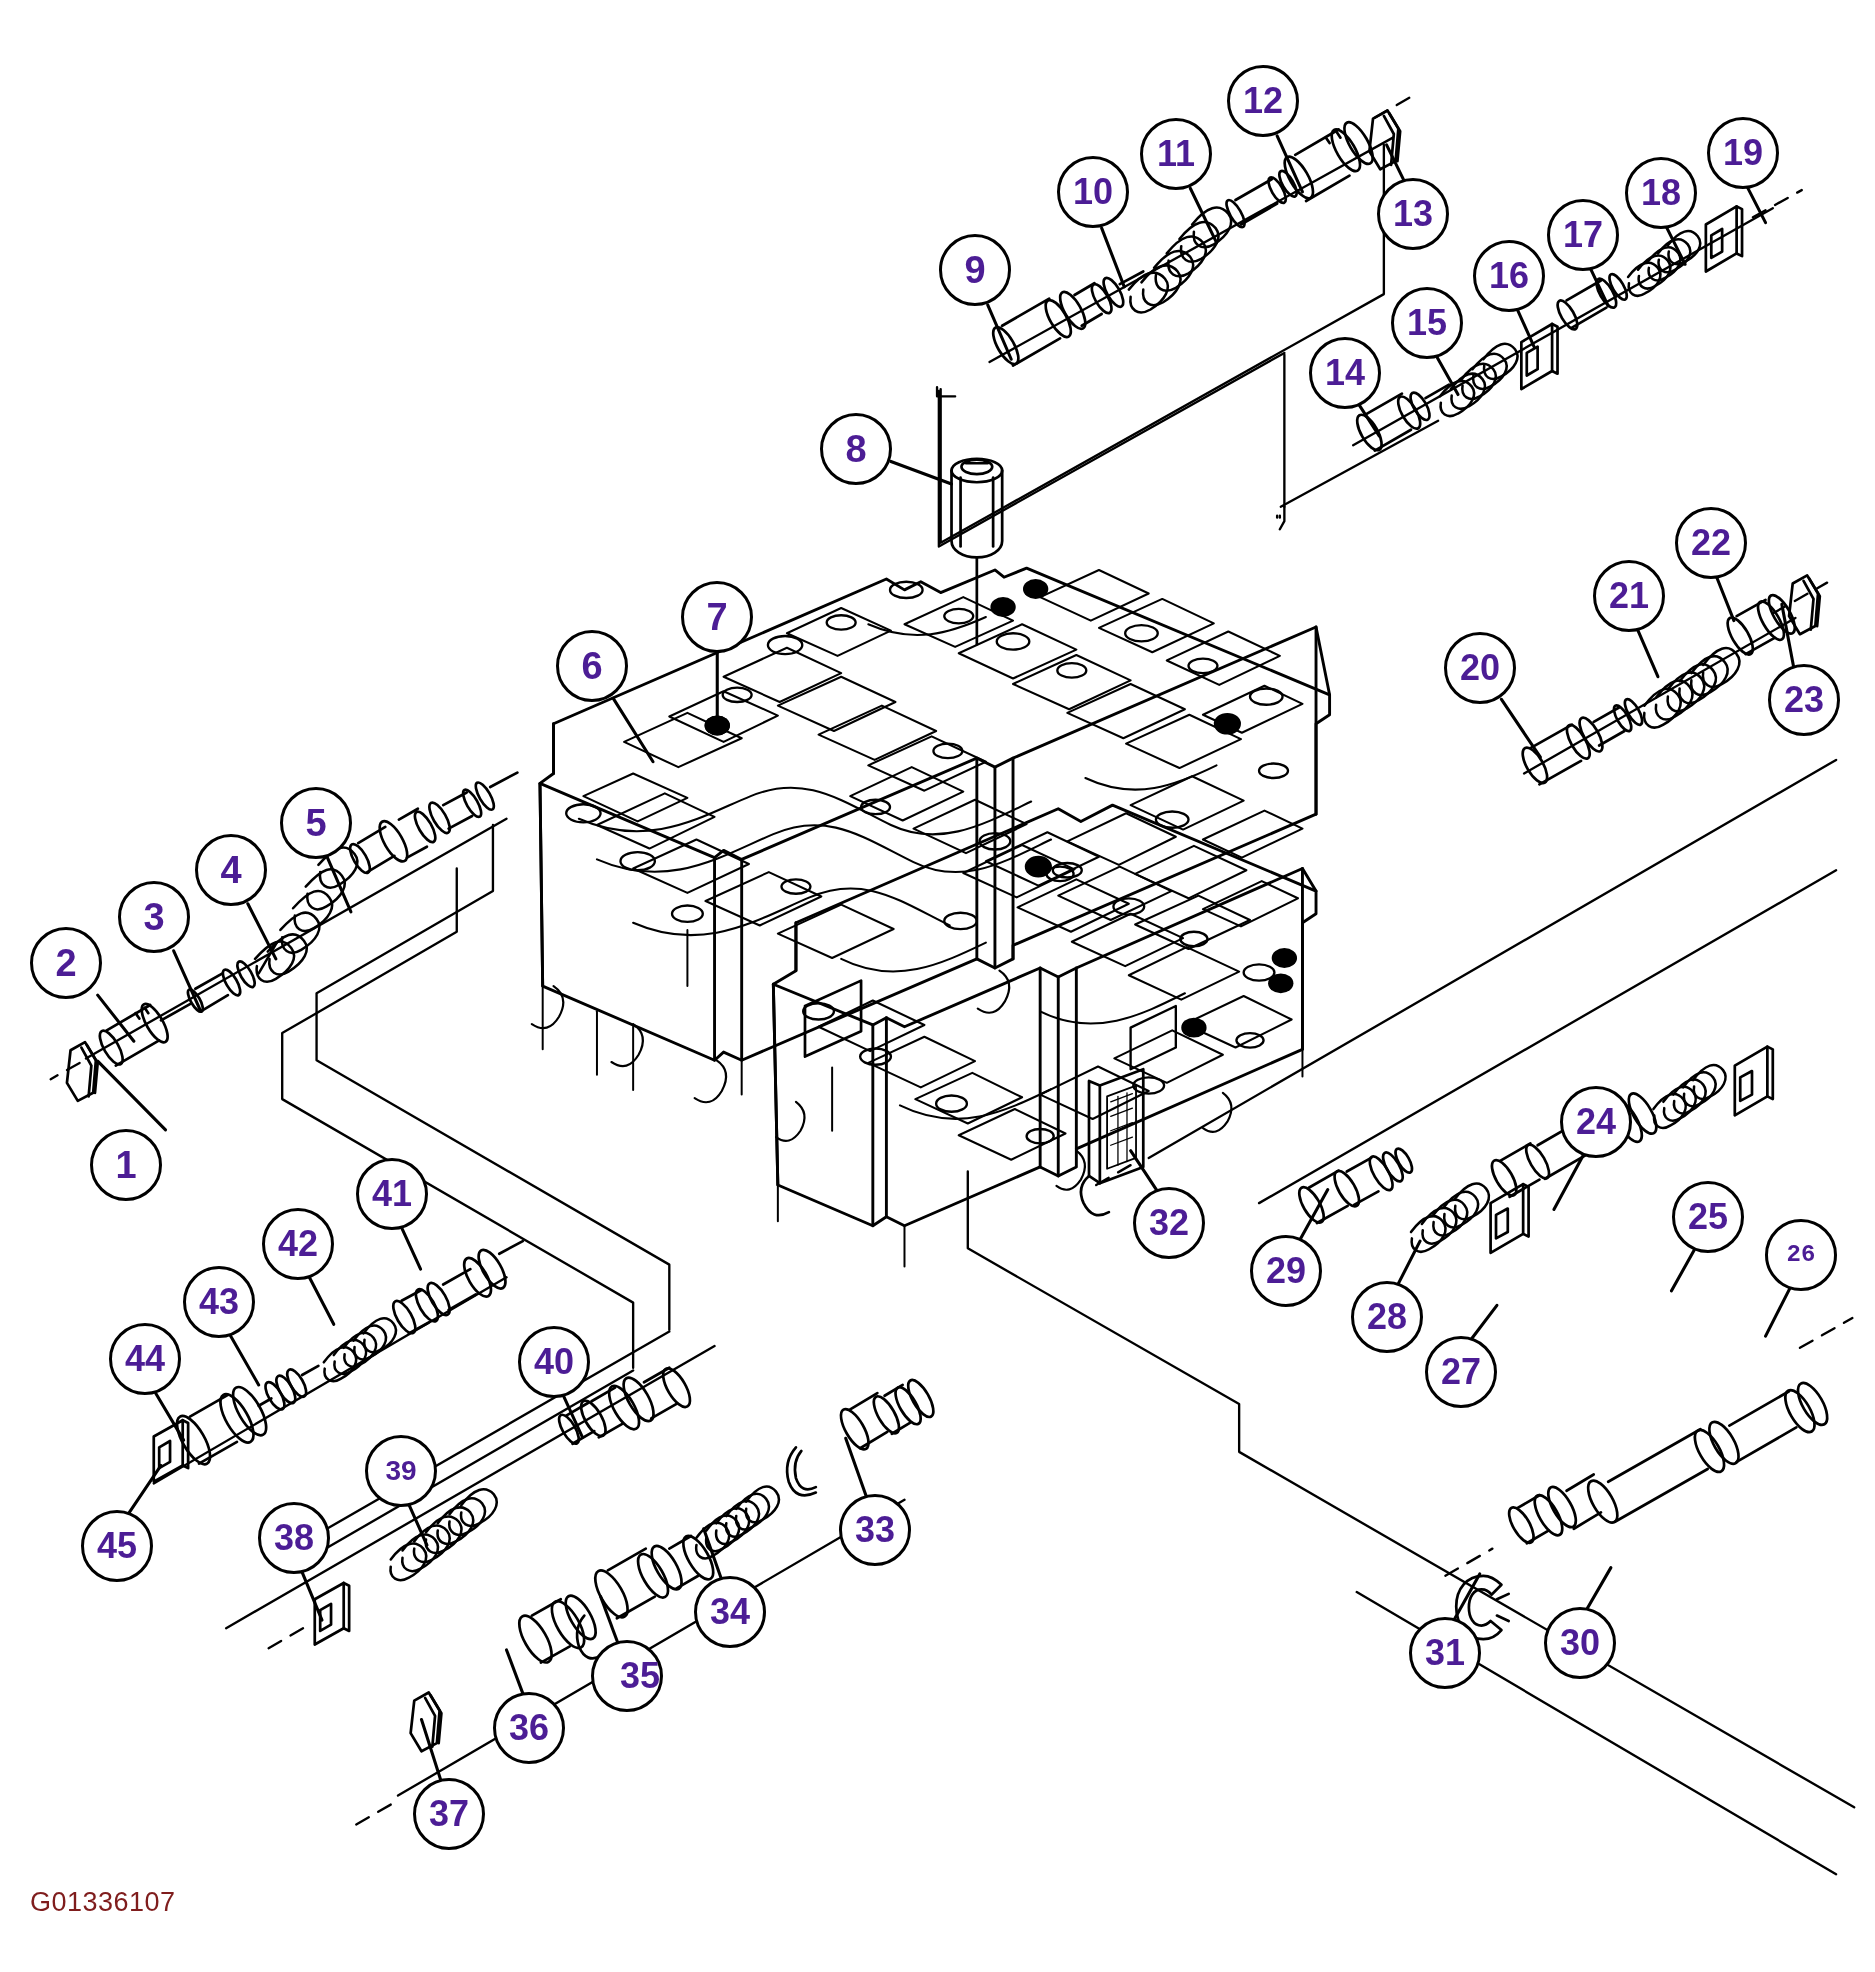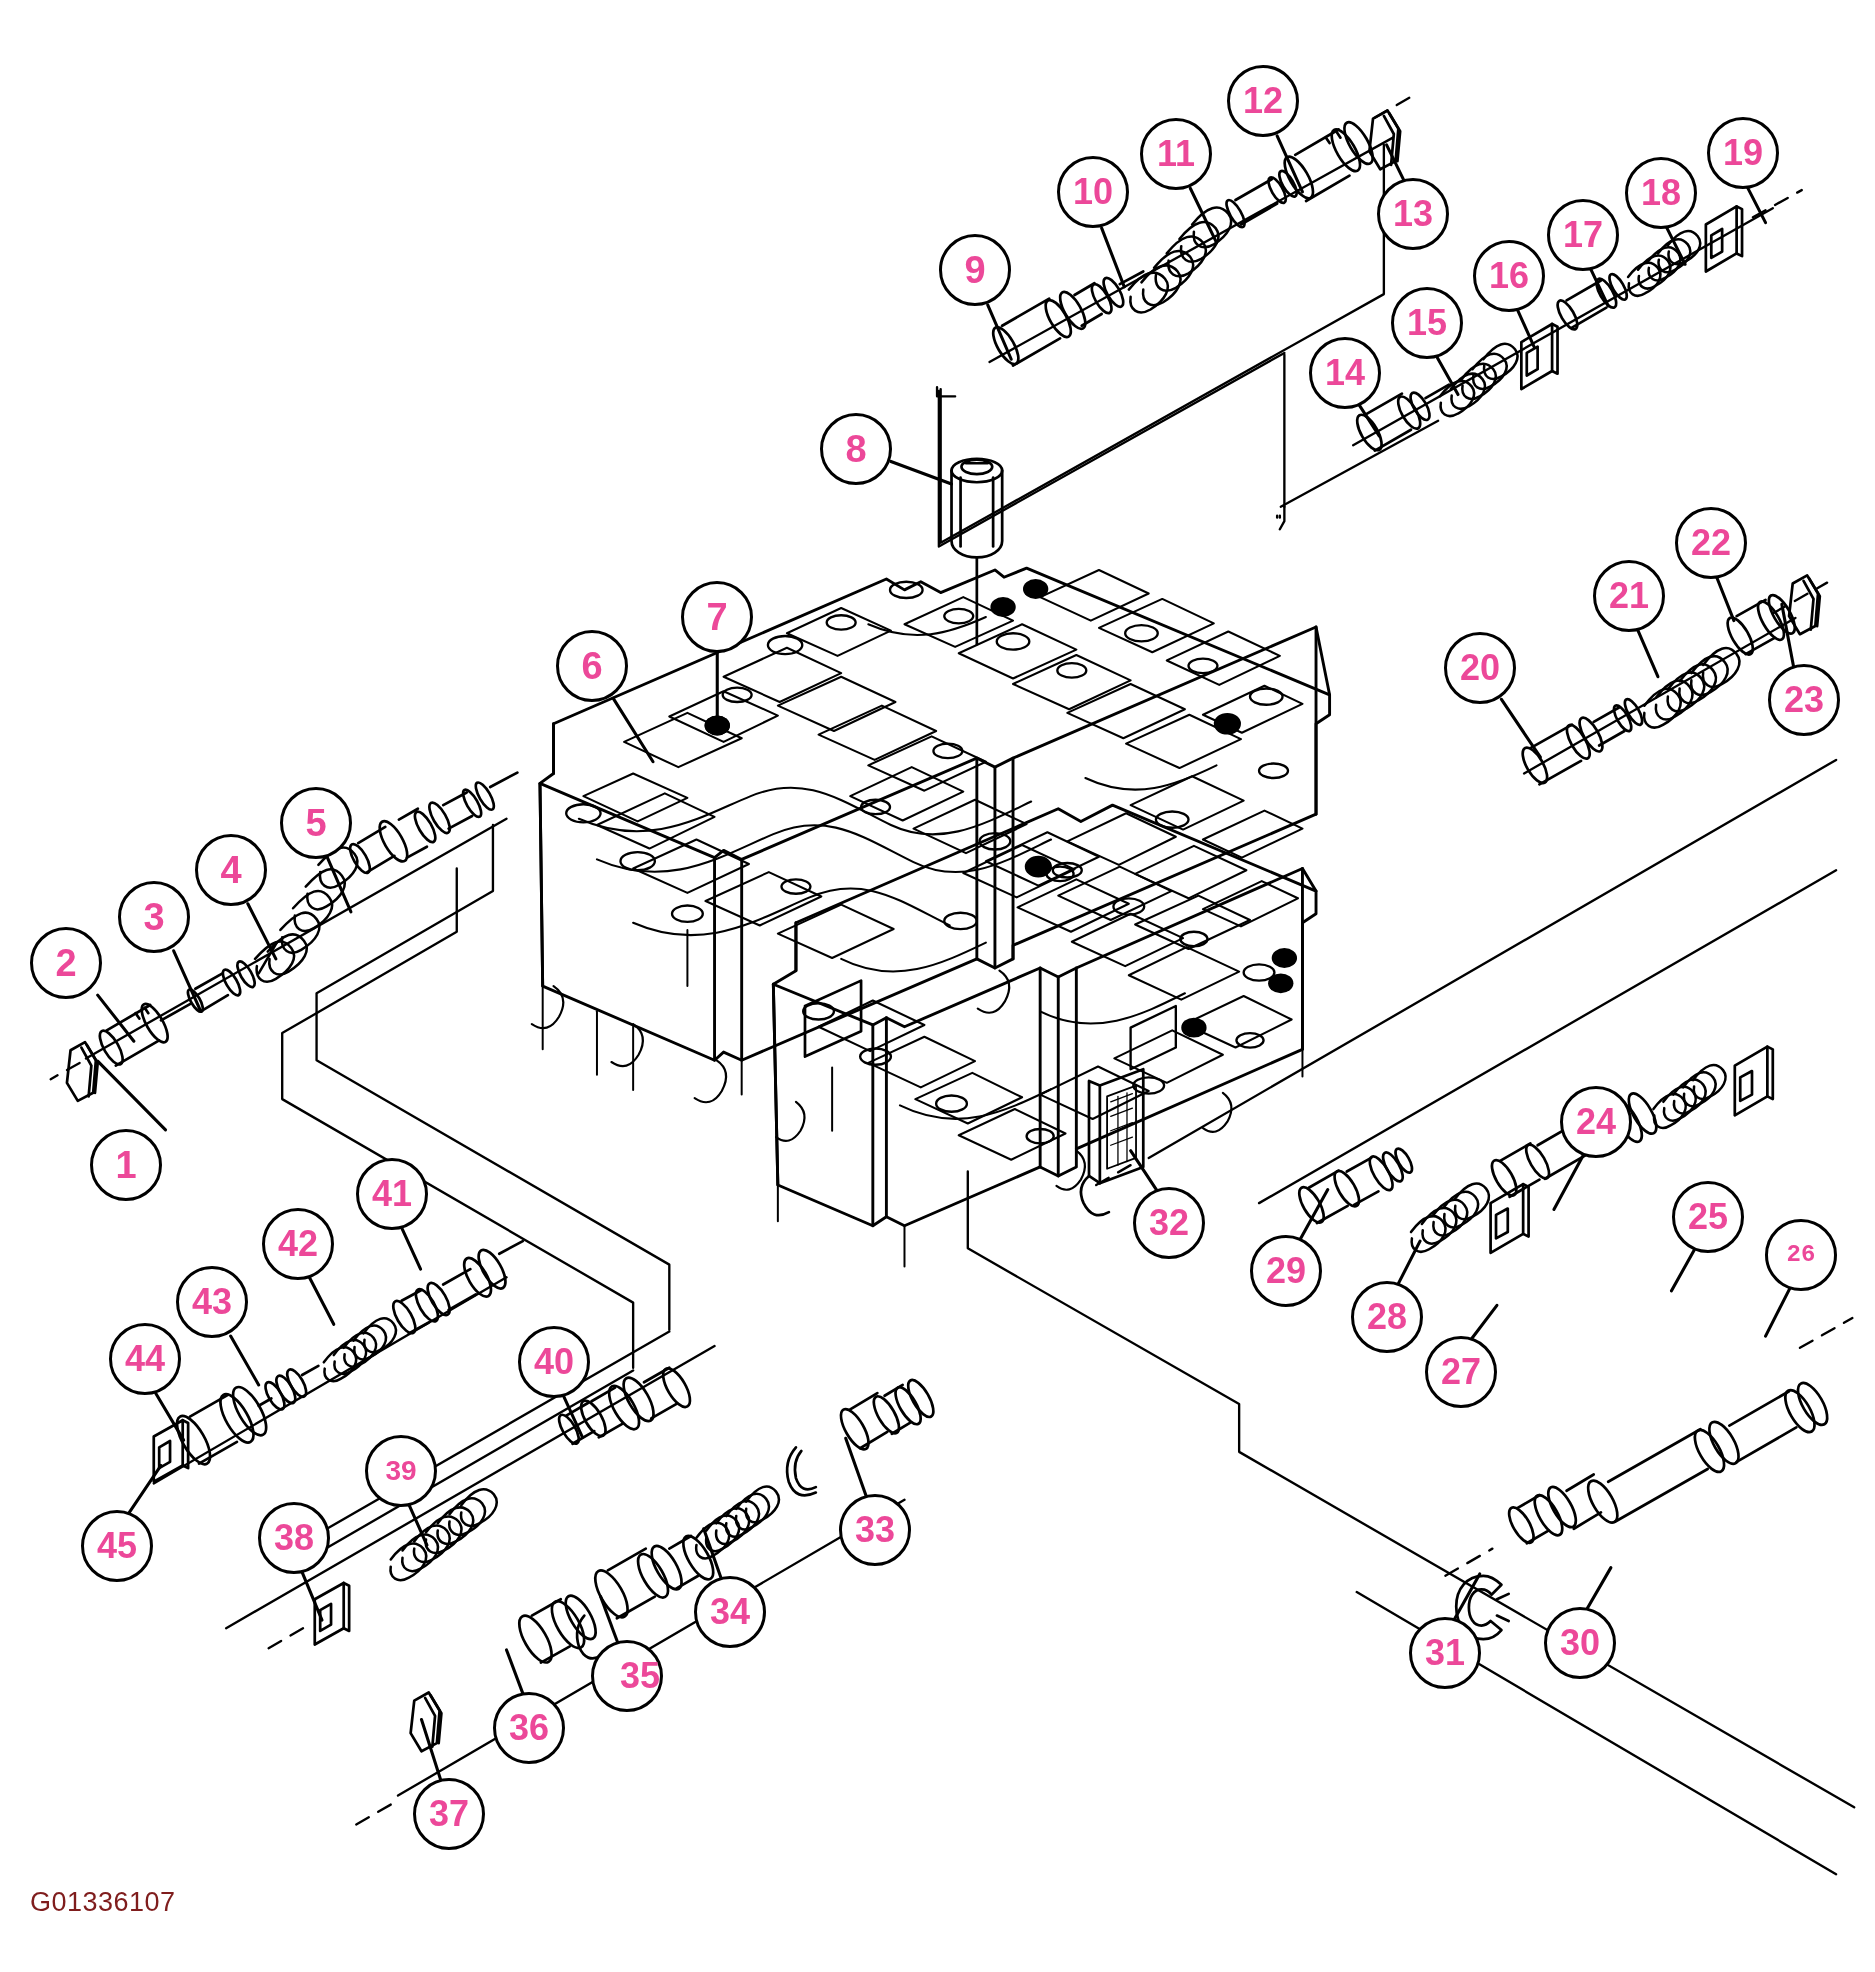--- a/index.html
+++ b/index.html
@@ -24,21 +24,21 @@
     letter-spacing:0.5px;
     white-space:nowrap;
   }
   
   .callout{
     position:absolute;
     box-sizing:border-box;
     border:3.6px solid #000;
     border-radius:50%;
     background:#fff;
-    color:#ec4899;
+    color:#4c1d95;
     font-family:"Liberation Sans", sans-serif;
     font-weight:700;
     display:flex;
     align-items:center;
     justify-content:center;
     line-height:1;
     user-select:none;
   }
 </style>
 </head>
@@ -933,21 +933,21 @@
       </div>
       <div class="callout" style="left: 518px; top: 1326px; width: 72px; height: 72px; font-size: 36px; justify-content: center;">
         <span>40</span>
       </div>
       <div class="callout" style="left: 356px; top: 1158px; width: 72px; height: 72px; font-size: 36px;">
         <span>41</span>
       </div>
       <div class="callout" style="left: 262px; top: 1208px; width: 72px; height: 72px; font-size: 36px;">
         <span>42</span>
       </div>
-      <div class="callout" style="left: 176px; top: 1266px; width: 72px; height: 72px; font-size: 36px;">
+      <div class="callout" style="left: 183px; top: 1266px; width: 72px; height: 72px; font-size: 36px;">
         <span>43</span>
       </div>
       <div class="callout" style="left: 109px; top: 1323px; width: 72px; height: 72px; font-size: 36px;">
         <span>44</span>
       </div>
       <div class="callout" style="left: 81px; top: 1510px; width: 72px; height: 72px; font-size: 36px;">
         <span>45</span>
       </div>
     </div>
 

